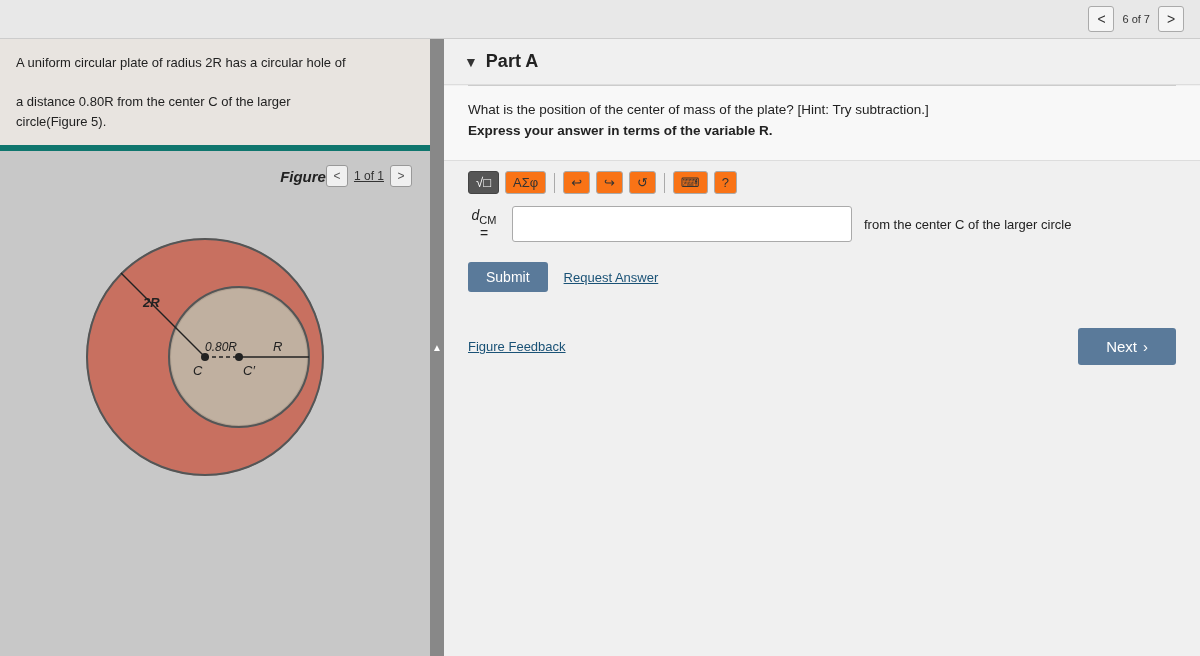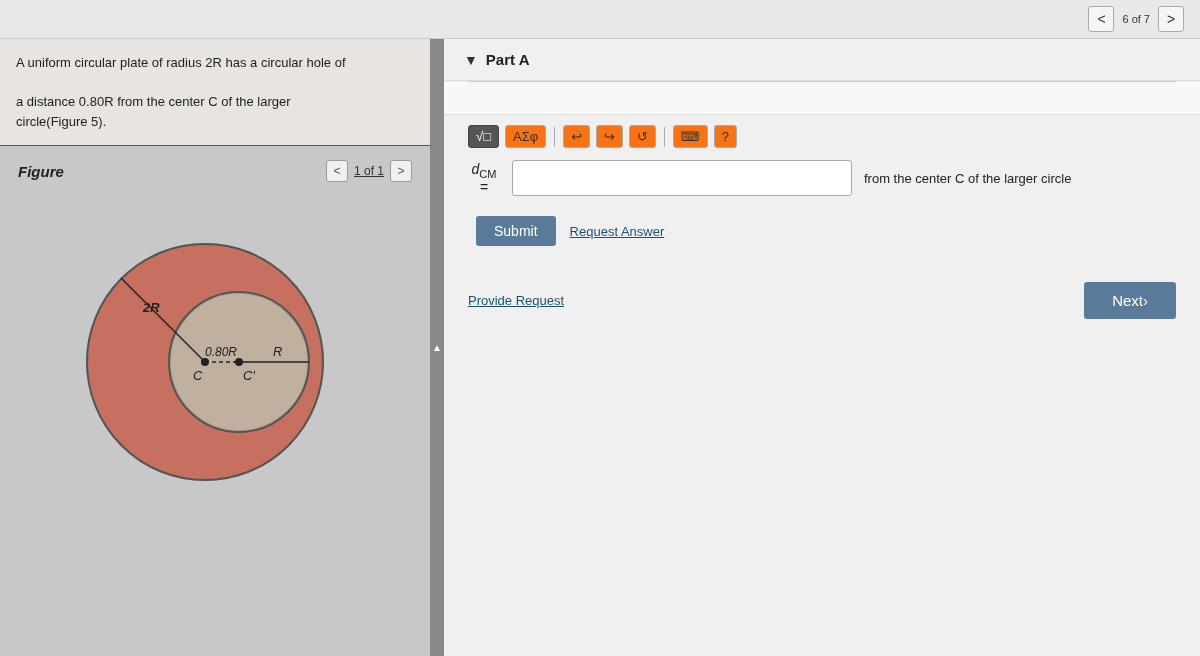--- a/index.html
+++ b/index.html
@@ -62,37 +62,37 @@
       padding: 0;
       position: relative;
     }
 
     .problem-text-box {
       background: #e8e4e0;
       padding: 14px 16px;
       font-size: 13px;
       line-height: 1.5;
       color: #222;
-      border-bottom: 1px solid #0f766e;
+      border-bottom: 6px solid #0f766e;
     }
 
     .figure-area {
       flex: 1;
       display: flex;
       flex-direction: column;
       align-items: center;
       justify-content: flex-start;
       padding: 10px;
       background: #c8c8c8;
     }
 
     .figure-label-row {
       display: flex;
       align-items: center;
-      justify-content: space-between;
+      justify-content: flex-end;
       width: 100%;
       padding: 4px 8px;
       margin-bottom: 8px;
     }
     .figure-title {
       font-size: 15px;
       font-weight: bold;
       color: #222;
       font-style: italic;
     }
@@ -116,21 +116,20 @@
     }
     .figure-page-label {
       font-size: 12px;
       color: #333;
       text-decoration: underline;
     }
 
     
     .circle-diagram {
       display: flex;
-      align-items: center;
       justify-content: center;
       width: 300px;
       height: 300px;
       position: relative;
       margin-top: 10px;
     }
 
     
     .right-panel {
       flex: 1;
@@ -160,21 +159,21 @@
       background: #f0f0f0;
       border-bottom: 1px solid #ddd;
       gap: 8px;
     }
     .part-triangle {
       font-size: 14px;
       color: #333;
       cursor: pointer;
     }
     .part-label {
-      font-size: 15px;
+      font-size: 18px;
       font-weight: bold;
       color: #222;
     }
 
     .question-area {
       padding: 16px 24px;
       background: #f8f8f8;
       border-bottom: 1px solid #ddd;
     }
     .question-text {
@@ -246,40 +245,39 @@
     }
     .from-label {
       font-size: 13px;
       color: #222;
     }
 
     
     .submit-row {
       display: flex;
       align-items: center;
-      padding: 8px 24px 16px 32px;
-      gap: 0;
+      padding: 8px 24px 16px 24px;
+      gap: 16px;
     }
     .submit-btn {
       background: #5a7a9a;
       color: #fff;
       border: none;
       border-radius: 3px;
       padding: 7px 18px;
       font-size: 14px;
       cursor: pointer;
     }
     .request-answer-link {
       color: #1a5276;
       text-decoration: underline;
       font-size: 13px;
       cursor: pointer;
       background: none;
       border: none;
-      margin-left: 14px;
     }
 
     
     .feedback-row {
       display: flex;
       align-items: center;
       justify-content: space-between;
       padding: 20px 24px 16px 24px;
     }
     .feedback-link {
@@ -293,21 +291,21 @@
     .next-btn {
       background: #5a7a9a;
       color: #fff;
       border: none;
       border-radius: 3px;
       padding: 10px 28px;
       font-size: 15px;
       cursor: pointer;
       display: flex;
       align-items: center;
-      gap: 0;
+      gap: 6px;
     }
 
     
     .diagram-svg {
       width: 280px;
       height: 280px;
     }
 
     .label-2R {
       font-size: 13px;
@@ -403,20 +401,26 @@
   <div class="right-panel">
 
     <div class="part-header">
       <span class="part-triangle">▼</span>
       <span class="part-label">Part A</span>
     </div>
 
     <div style="height:1px; background:#ccc; margin:0 24px;"></div>
 
     <div class="question-area">
+      <div class="question-text">
+        <span>What is the position of the center of mass of the plate? [Hint: Try subtraction.]</span>
+      </div>
+      <div class="question-text question-bold">
+        <span>Express your answer in terms of the variable R.</span>
+      </div>
     </div>
 
     <div class="math-toolbar">
       <button class="toolbar-btn toolbar-btn-dark">
         <span>√□</span>
       </button>
       <button class="toolbar-btn">
         <span>AΣφ</span>
       </button>
       <div class="toolbar-sep"></div>
@@ -446,21 +450,21 @@
       <input class="answer-input" type="text" value="" placeholder="" style="">
       <span class="from-label">from the center C of the larger circle</span>
     </div>
 
     <div class="submit-row">
       <button class="submit-btn">Submit</button>
       <button class="request-answer-link">Request Answer</button>
     </div>
 
     <div class="feedback-row">
-      <button class="feedback-link">Provide Request</button>
+      <button class="feedback-link">Figure Feedback</button>
       <button class="next-btn">
         <span>Next</span>
         <span>›</span>
       </button>
     </div>
 
   </div>
 </div>
 
 </body></html>

